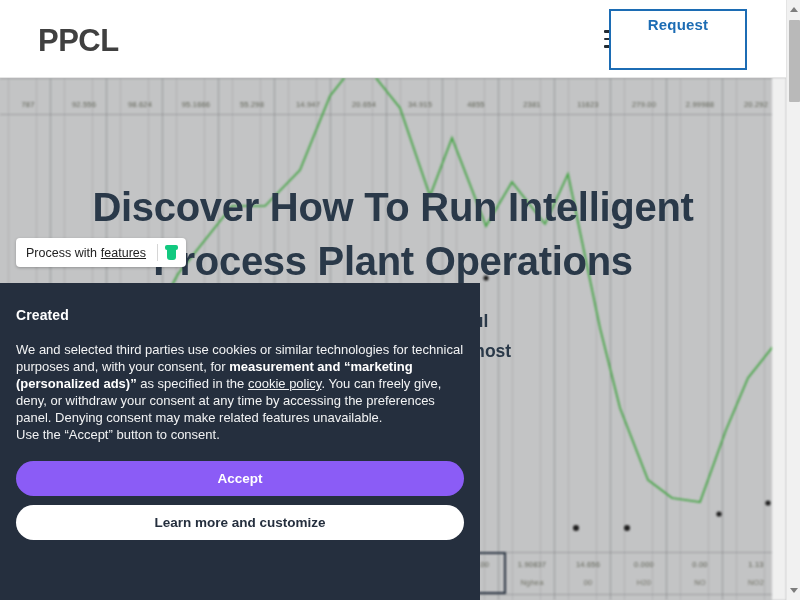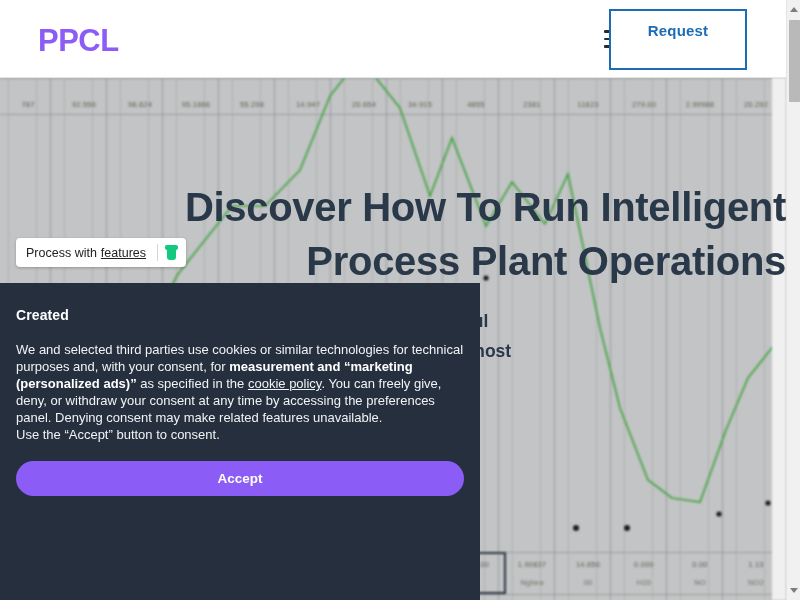--- a/index.html
+++ b/index.html
@@ -39,21 +39,21 @@
     z-index: 40;
     border-bottom: 1px solid #e6e6e6;
   }
 
   .logo {
     position: absolute;
     left: 38px; top: 23px;
     font-size: 31px;
     font-weight: 800;
     letter-spacing: -0.5px;
-    color: #8b5cf6;
+    color: #404040;
     font-family: "Liberation Sans", sans-serif;
   }
 
   .hamburger {
     position: absolute;
     right: 157px; top: 30px;
     width: 25px; height: 18px;
     cursor: pointer;
   }
   .hamburger span {
@@ -69,21 +69,21 @@
     position: absolute;
     right: 39px; top: 9px;
     width: 138px; height: 61px;
     border: 2px solid #1c6cb4;
     background: #ffffff;
     color: #1c6cb4;
     font-size: 15px;
     font-weight: 700;
     line-height: 20px;
     text-align: center;
-    padding-top: 10px;
+    padding-top: 4px;
     cursor: pointer;
     letter-spacing: 0.2px;
   }
   .demo-btn .l2 { display: block; }
 
   
   .hero {
     position: absolute;
     left: 0; top: 78px;
     width: 786px;
@@ -169,21 +169,21 @@
     position: absolute;
     left: 0; top: 0;
     width: 786px;
     z-index: 10;
   }
 
   .hero-title {
     position: absolute;
     left: 0; top: 102px;
     width: 786px;
-    text-align: right;
+    text-align: center;
     color: #2a3949;
     font-size: 40px;
     line-height: 54px;
     font-weight: 700;
     letter-spacing: -0.3px;
     font-family: "Liberation Sans", sans-serif;
   }
 
   .hero-sub {
     position: absolute;
@@ -479,20 +479,21 @@
     <div class="consent">
       <div class="consent-title">Created</div>
 
       <div class="consent-body">
         <span>We and selected third parties use cookies or similar technologies for technical purposes and, with your consent, for </span><b>measurement and “marketing (personalized ads)”</b><span> as specified in the </span><a class="policy-link">cookie policy</a><span>. You can freely give, deny, or withdraw your consent at any time by accessing the preferences panel. Denying consent may make related features unavailable.</span>
         <span class="line2">Use the “Accept” button to consent.</span>
       </div>
 
       <div class="consent-actions">
         <button class="btn-accept">Accept</button>
+        <button class="btn-learn">Learn more and customize</button>
       </div>
     </div>
 
   </div>
 
   <div class="scrollbar">
     <div class="sb-arrow up">
         <i></i>
       </div>
     <div class="sb-thumb"></div>

